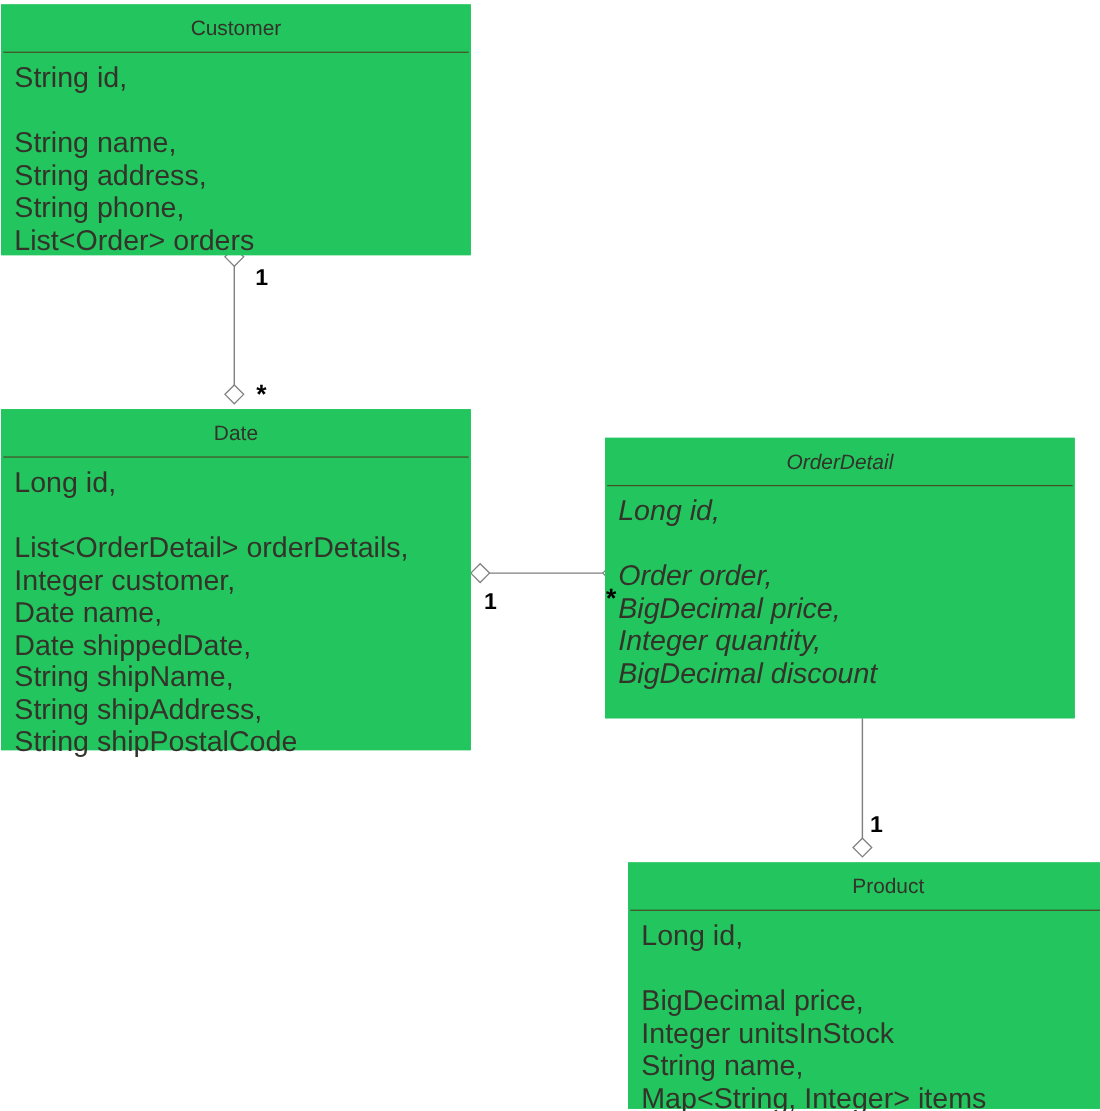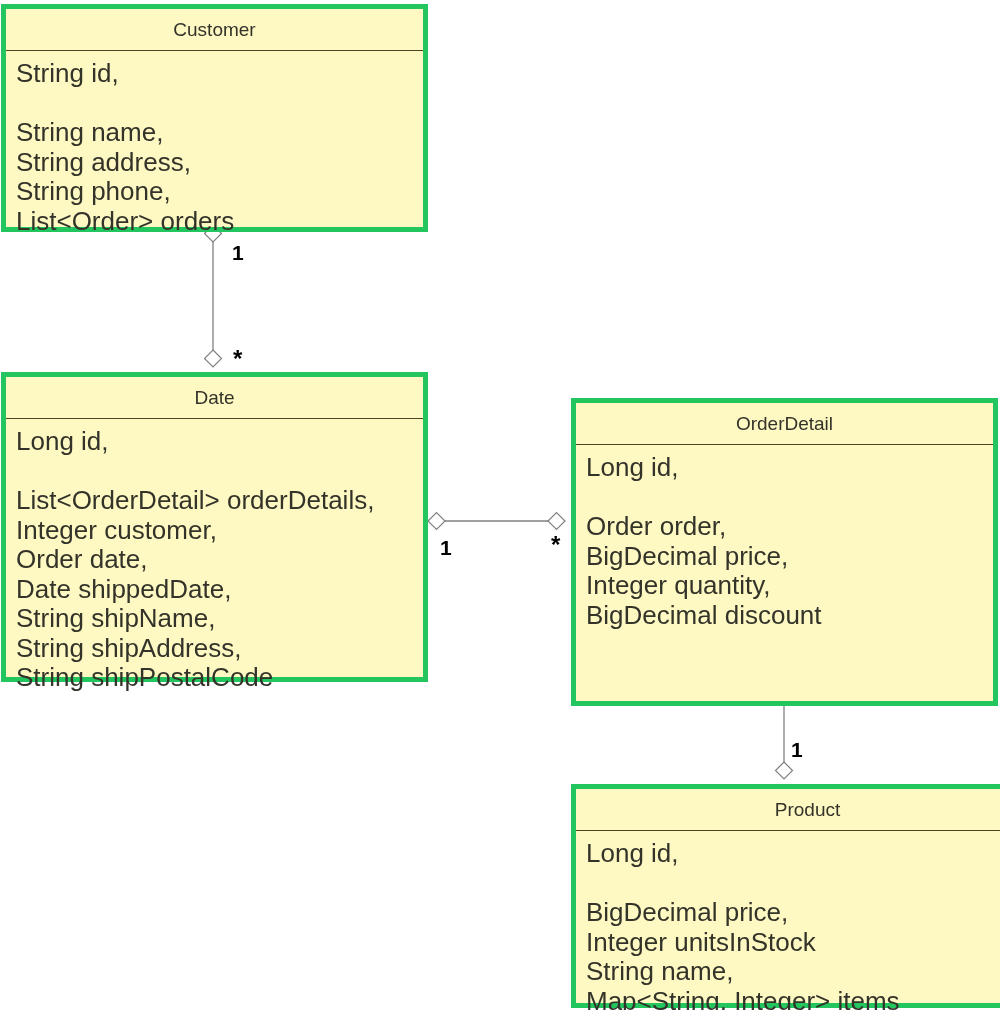--- a/index.html
+++ b/index.html
@@ -16,22 +16,22 @@
     color: #333326;
   }
   #diagram-canvas {
     position: absolute;
     left: 0; top: 0;
     width: 1000px;
     height: 1010px;
   }
   .uml-class {
     position: absolute;
-    background: #fef9c3;
-    border: 5px solid #22c55e;
+    background: #22c55e;
+    border: 2px solid #22c55e;
     box-sizing: border-box;
     z-index: 3;
   }
   .uml-title {
     text-align: center;
     font-size: 19px;
     line-height: 41px;
     height: 42px;
     color: #33332a;
     border-bottom: 1.5px solid #4a4420;
@@ -111,29 +111,29 @@
     </div>
   </div>
 
   <div class="uml-class" style="left:1px; top:372px; width:427px; height:310px;">
     <div class="uml-title">Date</div>
     <div class="uml-body">
       <div class="uml-attr">Long id,</div>
       <div class="uml-attr blank"></div>
       <div class="uml-attr">List&lt;OrderDetail&gt; orderDetails,</div>
       <div class="uml-attr">Integer customer,</div>
-      <div class="uml-attr">Order date,</div>
+      <div class="uml-attr">Date name,</div>
       <div class="uml-attr">Date shippedDate,</div>
       <div class="uml-attr">String shipName,</div>
       <div class="uml-attr">String shipAddress,</div>
       <div class="uml-attr">String shipPostalCode</div>
     </div>
   </div>
 
-  <div class="uml-class" style="left:571px; top:398px; width:427px; height:308px;">
+  <div class="uml-class" style="left:550px; top:398px; width:427px; height:255px;font-style:italic;">
     <div class="uml-title">OrderDetail</div>
     <div class="uml-body">
       <div class="uml-attr">Long id,</div>
       <div class="uml-attr blank"></div>
       <div class="uml-attr">Order order,</div>
       <div class="uml-attr">BigDecimal price,</div>
       <div class="uml-attr">Integer quantity,</div>
       <div class="uml-attr">BigDecimal discount</div>
     </div>
   </div>

